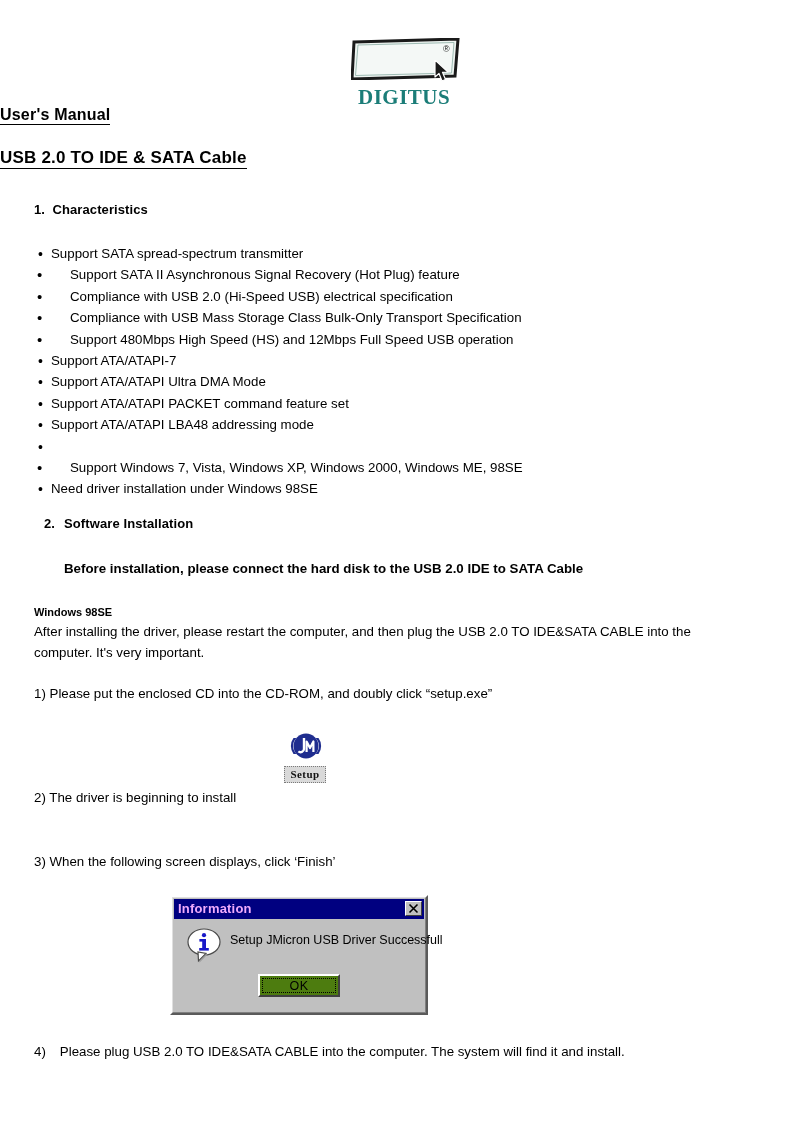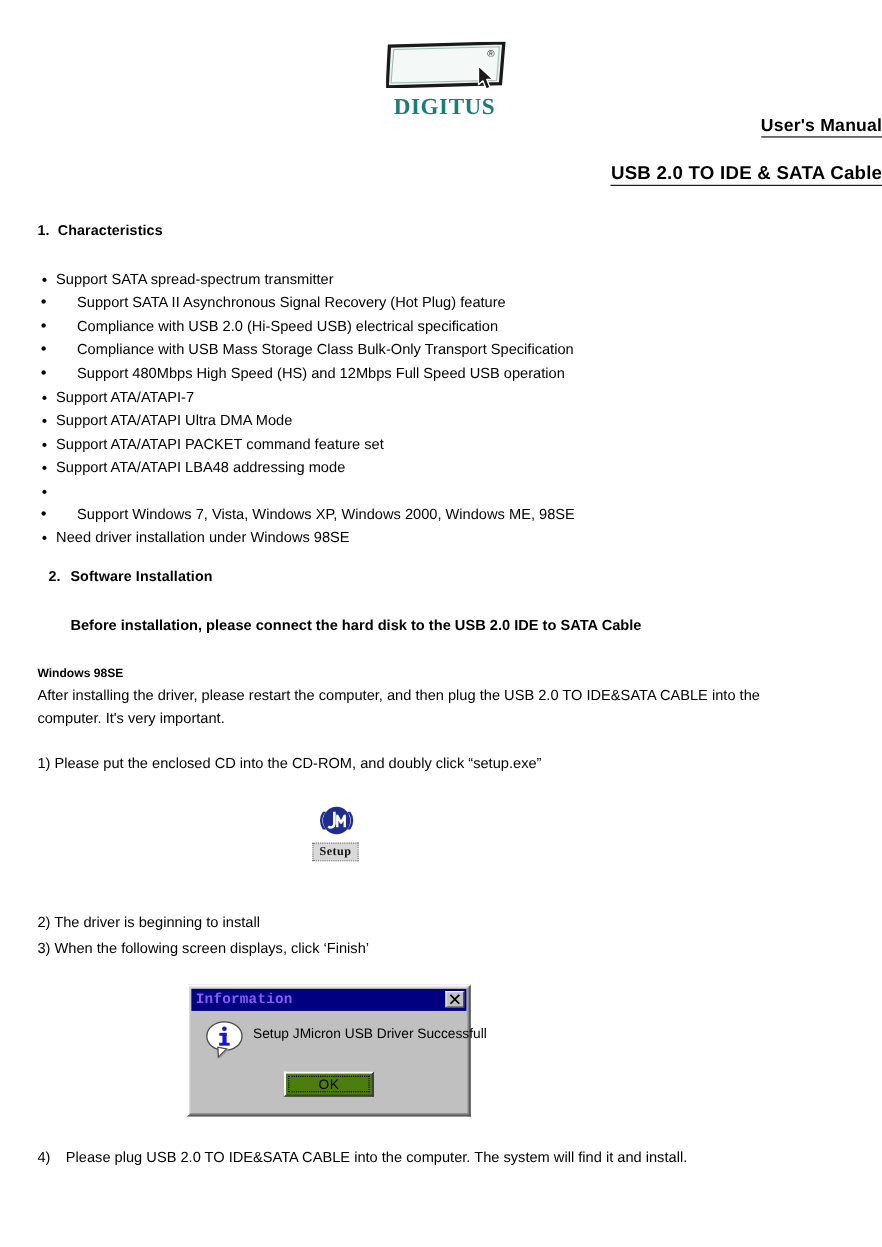--- a/index.html
+++ b/index.html
@@ -62,21 +62,21 @@
     top: 22px;
     width: 18px;
     height: 22px;
   }
 
   
   .doc-title {
     position: absolute;
     left: 0;
     width: 802px;
-    text-align: right;
+    text-align: left;
     font-size: 16px;
     font-weight: bold;
     letter-spacing: 0.2px;
   }
   .doc-title span {
     border-bottom: 1.5px solid #000;
     padding-bottom: 1px;
   }
   #title1 { top: 106px; }
   #title2 { top: 148px; font-size: 17px; }
@@ -127,21 +127,21 @@
   .para {
     position: absolute;
     font-size: 13.3px;
     line-height: 20.5px;
   }
 
   #installnote { left: 64px; top: 559px; font-weight: bold; font-size: 13.3px; }
   #win98se { left: 34px; top: 602px; font-weight: bold; font-size: 11px; }
   #afterpara { left: 34px; top: 622px; width: 716px; white-space: normal; }
   #step1 { left: 34px; top: 684px; }
-  #step2 { left: 34px; top: 829px; }
+  #step2 { left: 34px; top: 788px; }
   #step3 { left: 34px; top: 852px; }
   #step4 { left: 34px; top: 1042px; }
   #step4 .snum { margin-right: 14px; }
 
   
   .setup-icon {
     position: absolute;
     left: 284px;
     top: 730px;
     width: 42px;
@@ -196,22 +196,22 @@
     position: absolute;
     left: 2px; top: 2px;
     width: 250px;
     height: 20px;
     background: #000080;
   }
   .titlebar-text {
     position: absolute;
     left: 4px;
     top: 2px;
-    color: #8b5cf6;
-    font-family: Liberation Mono, monospace;
+    color: #f0abfc;
+    font-family: Liberation Sans, sans-serif;
     font-size: 13px;
     font-weight: bold;
     letter-spacing: 0.2px;
   }
   .closebtn {
     position: absolute;
     right: 2px;
     top: 2px;
     width: 17px;
     height: 15px;

